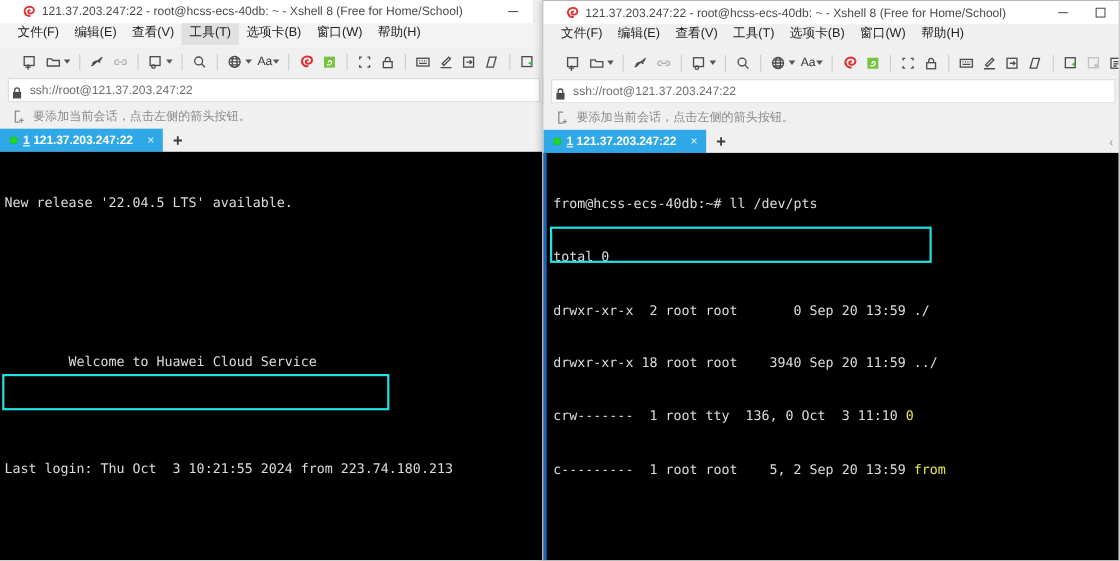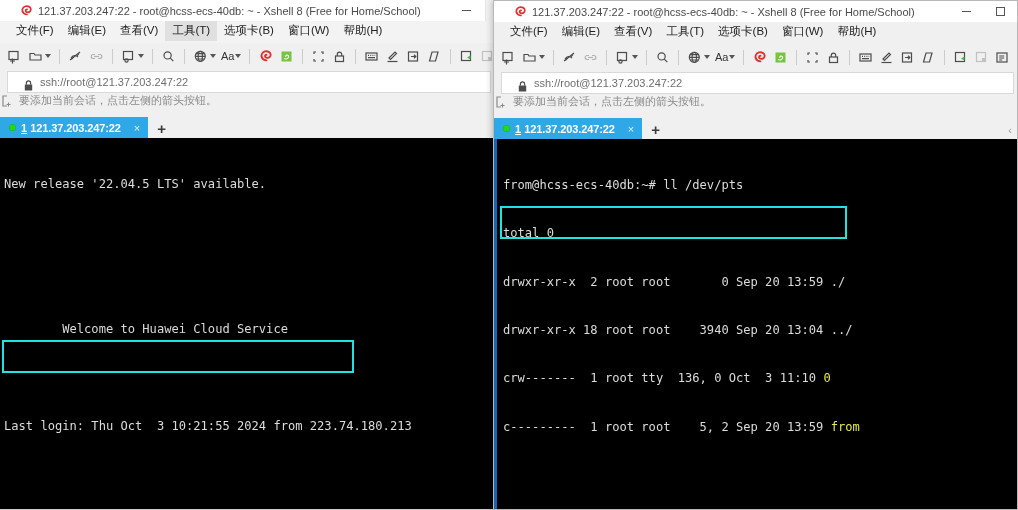--- a/index.html
+++ b/index.html
@@ -33,38 +33,38 @@
 
   
   .menubar { height:22px; display:flex; align-items:flex-start; padding-left:9px;
              background:#f0f0f0; }
   .left .menubar { background:#f3f3f3; }
   .menuitem { font-size:11.5px; color:#222; padding:3px 7px 4px 7px; white-space:nowrap;
               line-height:13px; }
   .menuitem.active { background:#e0e0e0; }
 
   
-  .toolbar { height:26px; display:flex; align-items:center; padding-left:4px;
+  .toolbar { height:26px; display:flex; align-items:center; padding-left:17px;
              background:#f0f0f0; gap:0px; overflow:hidden; }
   .tbtn { width:21px; height:20px; display:flex; align-items:center; justify-content:center;
           flex:none; }
   .sep { width:1px; height:15px; background:#cccccc; margin:0 5px; flex:none; }
   .caret { width:0; height:0; border-left:3px solid transparent; border-right:3px solid transparent;
            border-top:4px solid #555; margin-left:-1px; margin-right:3px; flex:none;}
   .aa { font-size:11px; color:#333; padding:0 2px; flex:none; }
   ._ic { stroke:#4c4c4c; fill:none; stroke-width:1.2; }
 
   
   .addrbar { height:22px; margin:2px 3px 0 7px; background:#fff; border:1px solid #d9d9d9;
-             display:flex; align-items:center; padding-left:16px; }
+             display:flex; align-items:center; padding-left:3px; }
   .lock { width:9px; height:11px; margin-right:7px; flex:none; }
   .addrtext { font-size:11px; color:#6e6e6e; }
 
   
-  .hintbar { height:24px; display:flex; align-items:flex-start; padding-left:1px; background:#f0f0f0; }
+  .hintbar { height:24px; display:flex; align-items:center; padding-left:12px; background:#f0f0f0; }
   .hint-ic { width:13px; height:12px; margin-right:5px; flex:none; }
   .hinttext { font-size:11px; color:#8a8a8a; }
 
   
   .tabbar { height:21px; background:#f0f0f0; display:flex; align-items:flex-end; position:relative;
             border-bottom:none; }
   .tab { height:21px; background:#2fa8e8; color:#fff; display:flex; align-items:center;
          padding:0 4px 0 9px; font-size:11px; white-space:nowrap; }
   .tabdot { width:7px; height:7px; border-radius:50%; background:#1fd81f; margin-right:5px; flex:none;
             box-shadow:0 0 0 0.5px rgba(0,0,0,.15) inset;}
@@ -467,21 +467,21 @@
         <span class="tabclose">×</span>
       </div>
       <div class="tabplus">+</div>
       <div class="tab-chev">‹</div>
     </div>
 
     <div class="term">
       <div class="t-line">from@hcss-ecs-40db:~# ll /dev/pts</div>
       <div class="t-line">total 0</div>
       <div class="t-line">drwxr-xr-x  2 root root       0 Sep 20 13:59 ./</div>
-      <div class="t-line">drwxr-xr-x 18 root root    3940 Sep 20 13:04 ../</div>
+      <div class="t-line">drwxr-xr-x 18 root root    3940 Sep 20 11:59 ../</div>
       <div class="t-line"><span>crw-------  1 root tty  136, 0 Oct  3 11:10 </span><span class="c-yellow">0</span></div>
       <div class="t-line"><span>c---------  1 root root    5, 2 Sep 20 13:59 </span><span class="c-yellow">from</span></div>
       
       <div class="hl" style="left:3px; top:67px; width:347px; height:33px;"></div>
     </div>
   </div>
 
 </div>
 
 </body></html>

